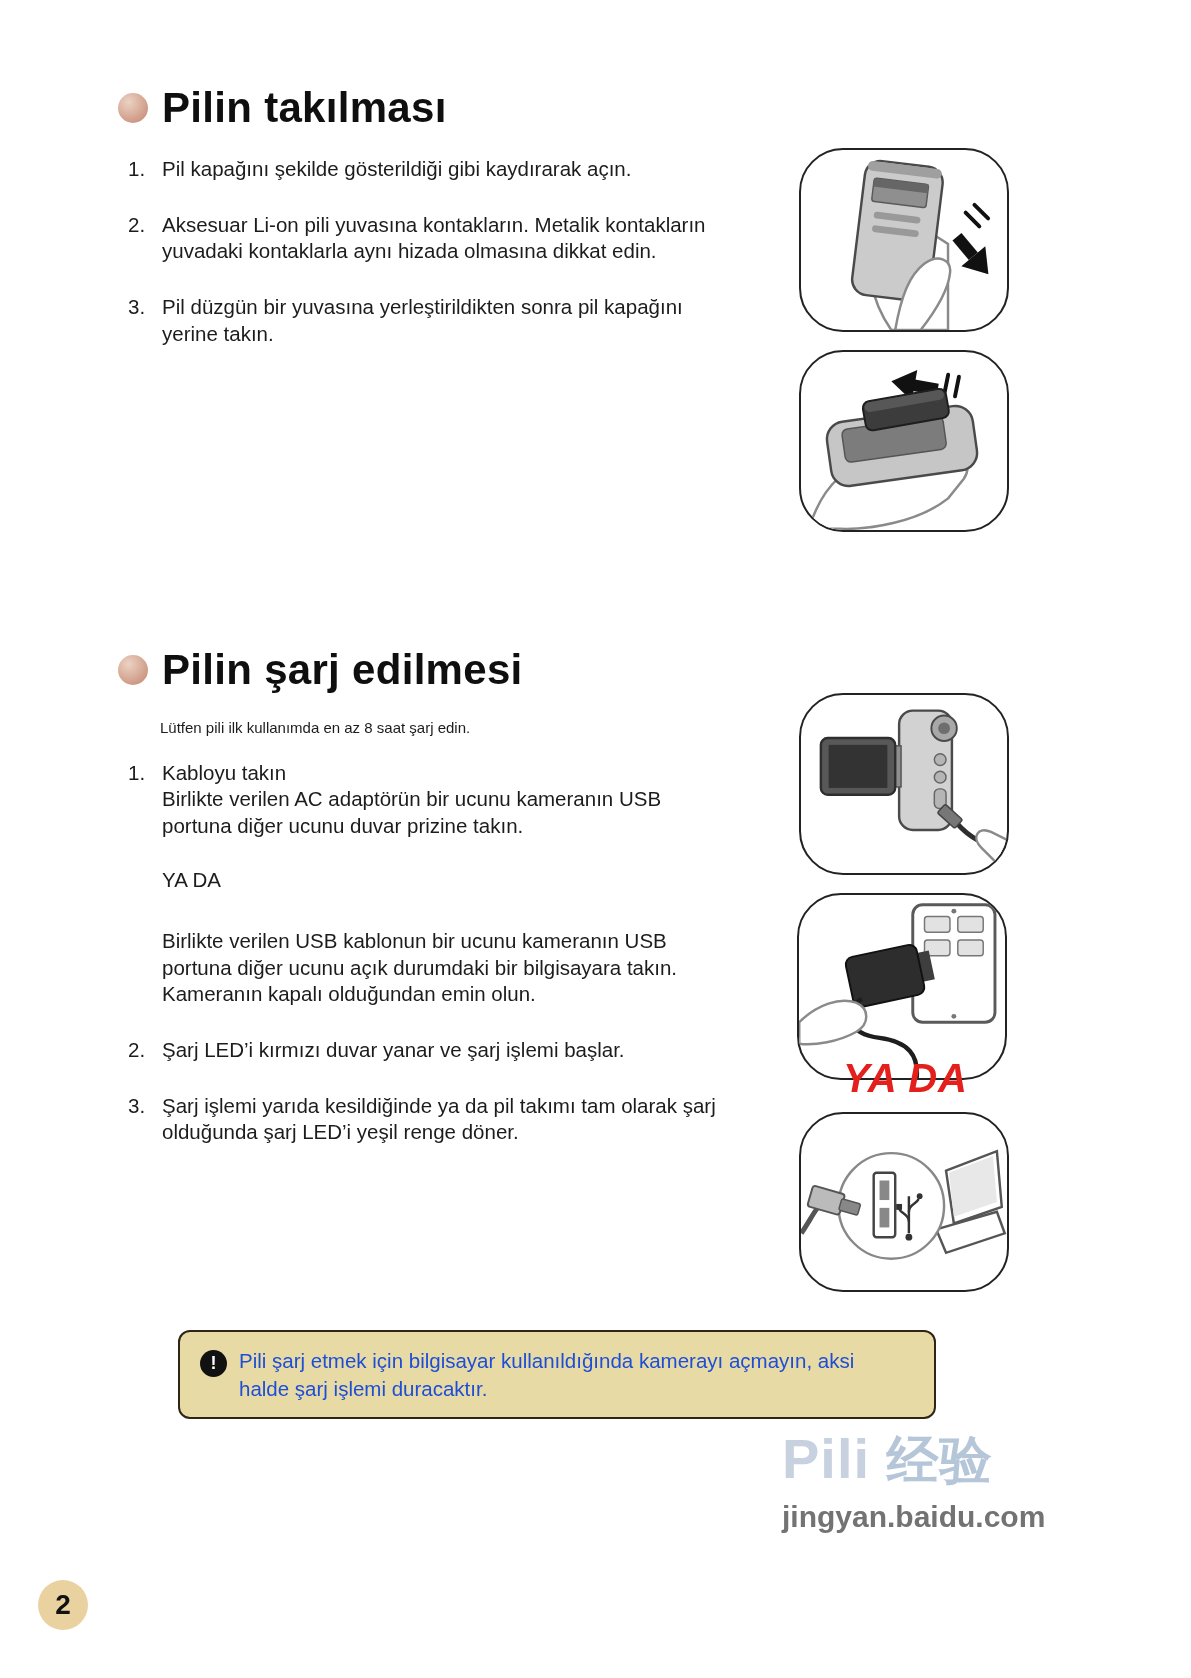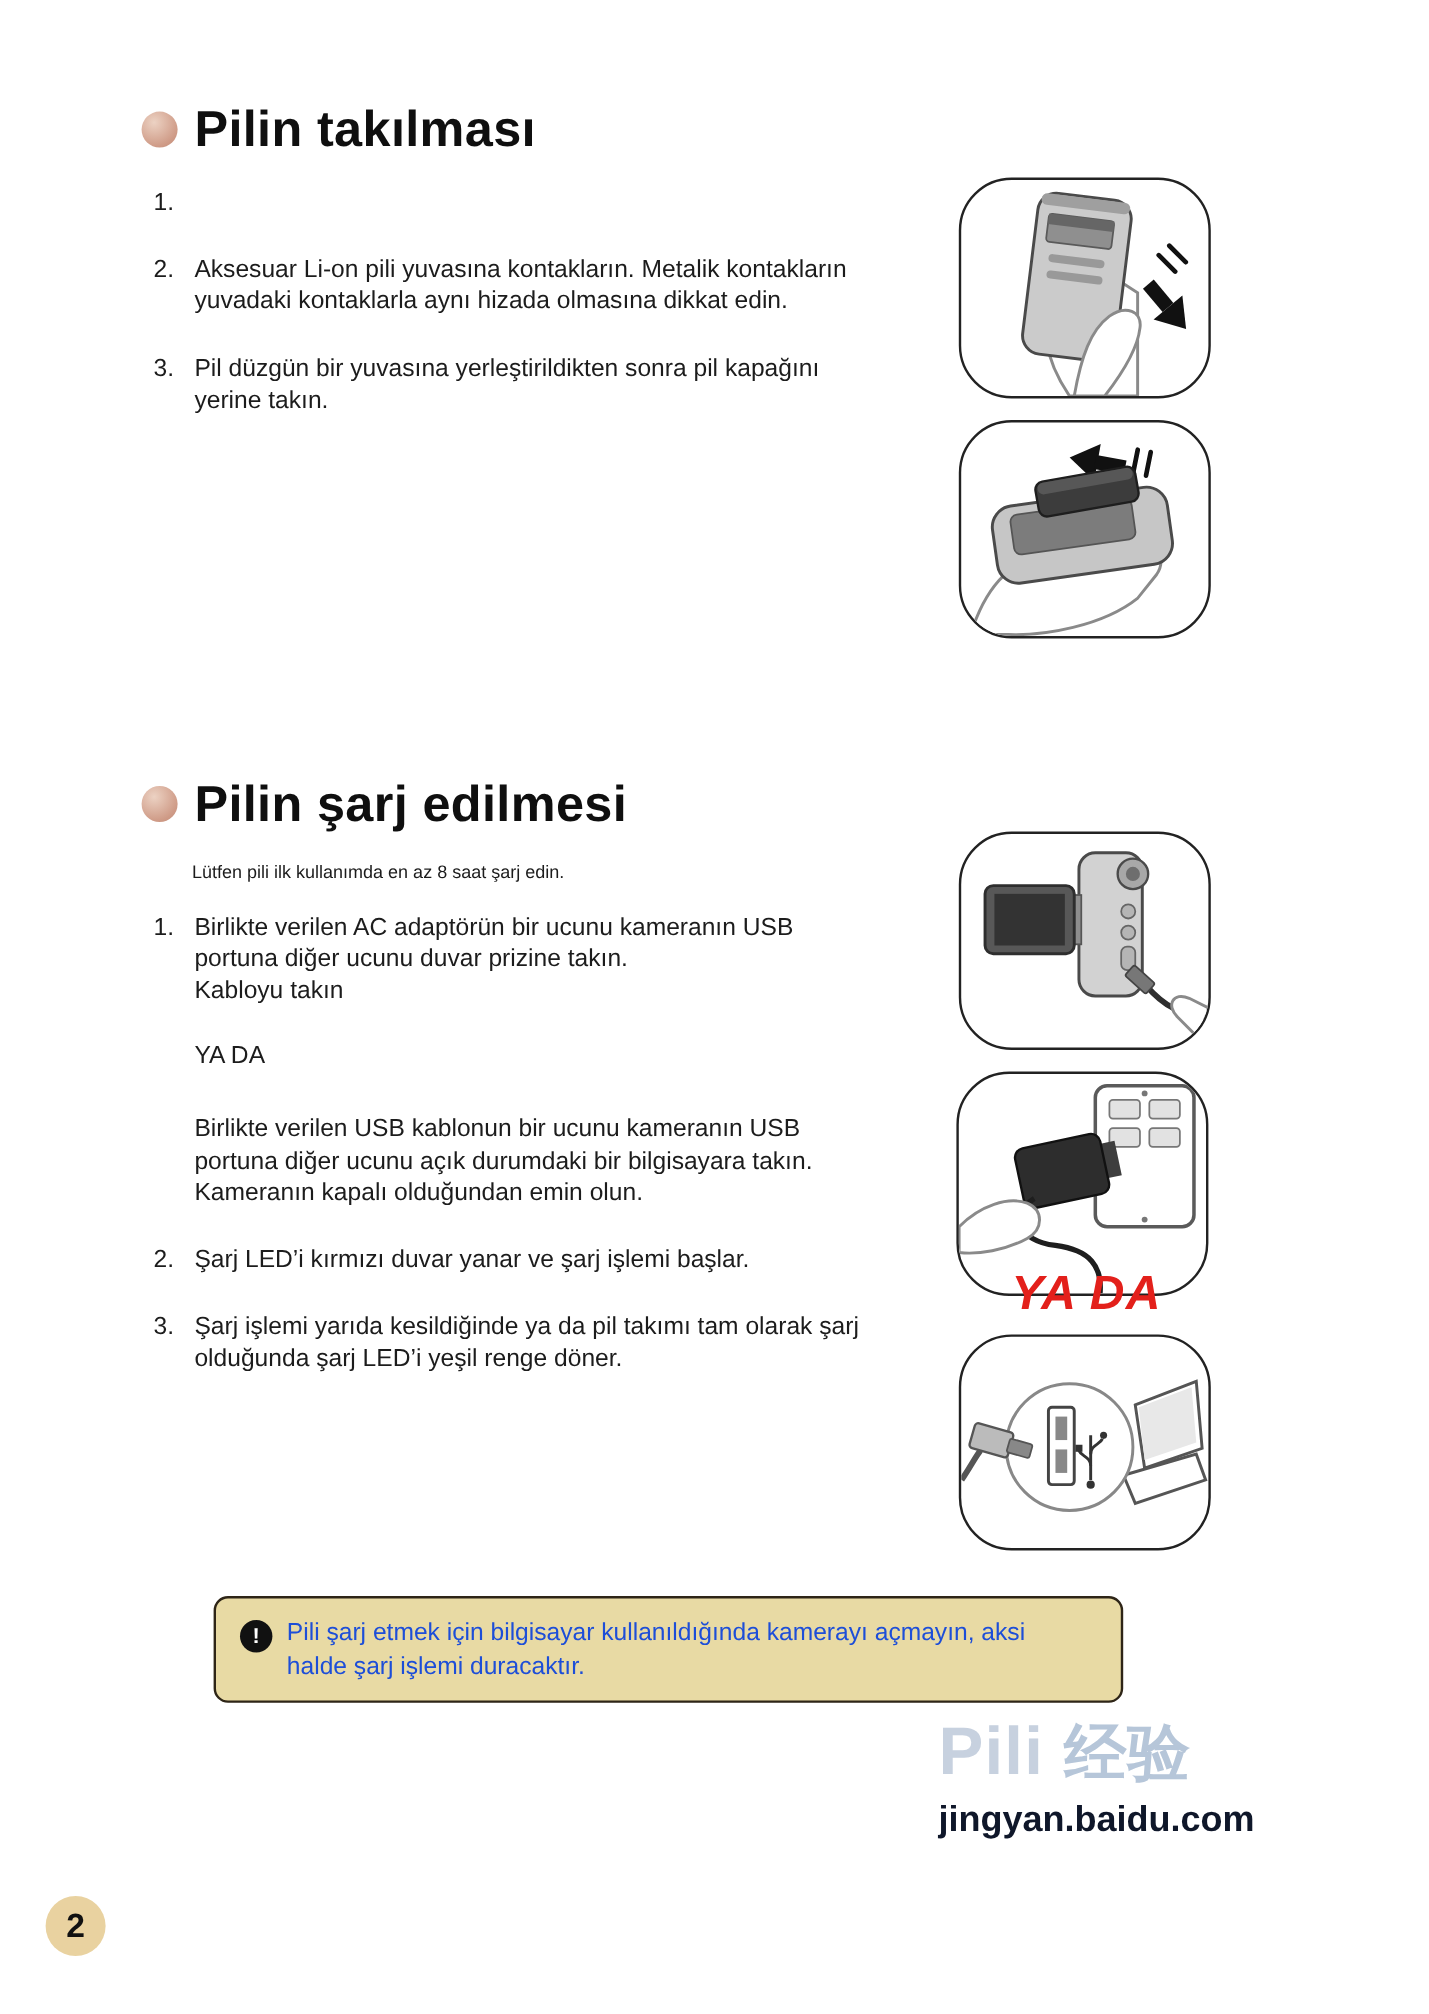--- a/index.html
+++ b/index.html
@@ -65,35 +65,36 @@
     position:absolute; left:38px; top:1580px;
     width:50px; height:50px; border-radius:50%;
     background:#e9d2a0;
     display:flex; align-items:center; justify-content:center;
     font-size:28px; font-weight:bold; color:#111;
   }
   
   .wm { position:absolute; left:782px; top:1426px; font-weight:bold; user-select:none; }
   .wm-brand { font-size:56px; color:#c7d1df; letter-spacing:1px; }
   .wm-brand .wm-cn { color:#b6c6d9; font-size:52px; }
-  .wm-url { font-size:30px; color:#0f172a; margin-top:4px; }
+  .wm-url { font-size:30px; color:#737373; margin-top:4px; }
 </style>
 </head>
 <body>
 
 <div class="page">
 
   <div class="sec sec-install">
     <div class="heading">
       <span class="bullet"></span>
       <h1>Pilin takılması</h1>
     </div>
     <div class="list">
       <div class="list-item">
         <span class="num">1.</span>
+        <span class="itext">Pil kapağını şekilde gösterildiği gibi kaydırarak açın.</span>
       </div>
       <div class="list-item">
         <span class="num">2.</span>
         <span class="itext">Aksesuar Li-on pili yuvasına kontakların. Metalik kontakların yuvadaki kontaklarla aynı hizada olmasına dikkat edin.</span>
       </div>
       <div class="list-item">
         <span class="num">3.</span>
         <span class="itext">Pil düzgün bir yuvasına yerleştirildikten sonra pil kapağını yerine takın.</span>
       </div>
     </div>
@@ -102,22 +103,22 @@
   <div class="sec sec-charge">
     <div class="heading">
       <span class="bullet"></span>
       <h1>Pilin şarj edilmesi</h1>
     </div>
     <div class="intro">Lütfen pili ilk kullanımda en az 8 saat şarj edin.</div>
     <div class="list">
       <div class="list-item">
         <span class="num">1.</span>
         <div class="itext">
+          <div>Kabloyu takın</div>
           <div>Birlikte verilen AC adaptörün bir ucunu kameranın USB portuna diğer ucunu duvar prizine takın.</div>
-          <div>Kabloyu takın</div>
           <div class="or-inline">YA DA</div>
           <div>Birlikte verilen USB kablonun bir ucunu kameranın USB portuna diğer ucunu açık durumdaki bir bilgisayara takın. Kameranın kapalı olduğundan emin olun.</div>
         </div>
       </div>
       <div class="list-item">
         <span class="num">2.</span>
         <span class="itext">Şarj LED’i kırmızı duvar yanar ve şarj işlemi başlar.</span>
       </div>
       <div class="list-item">
         <span class="num">3.</span>

